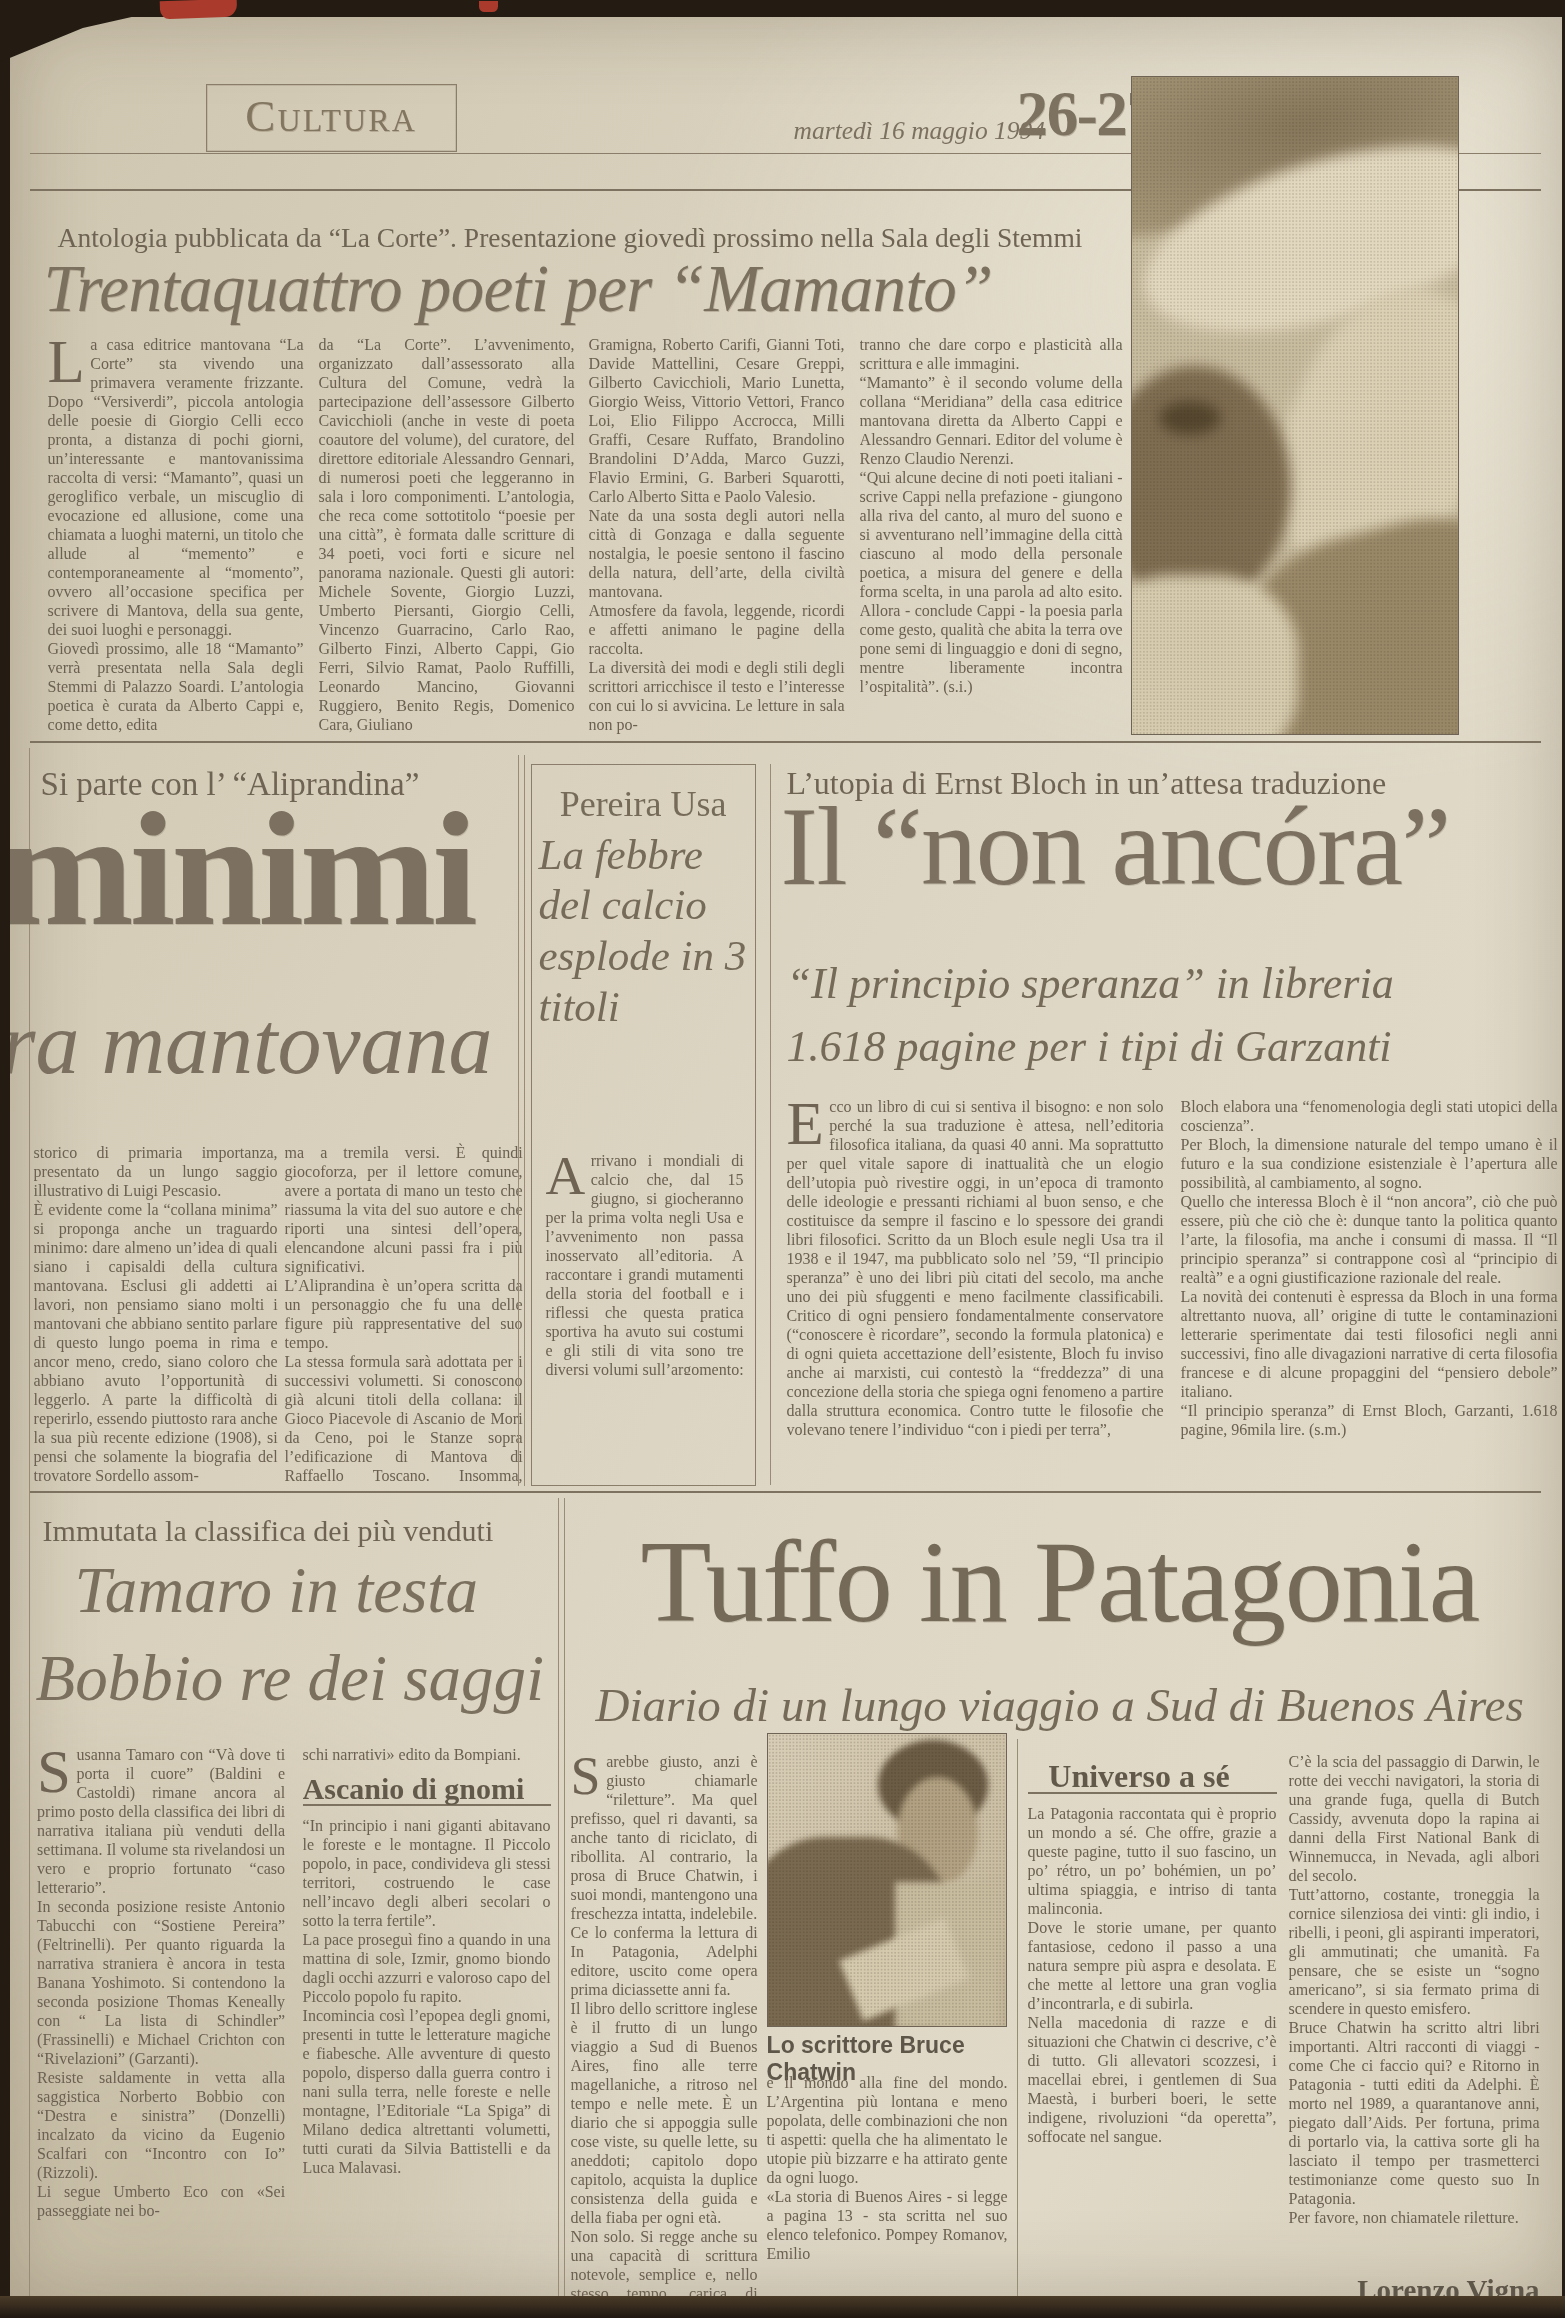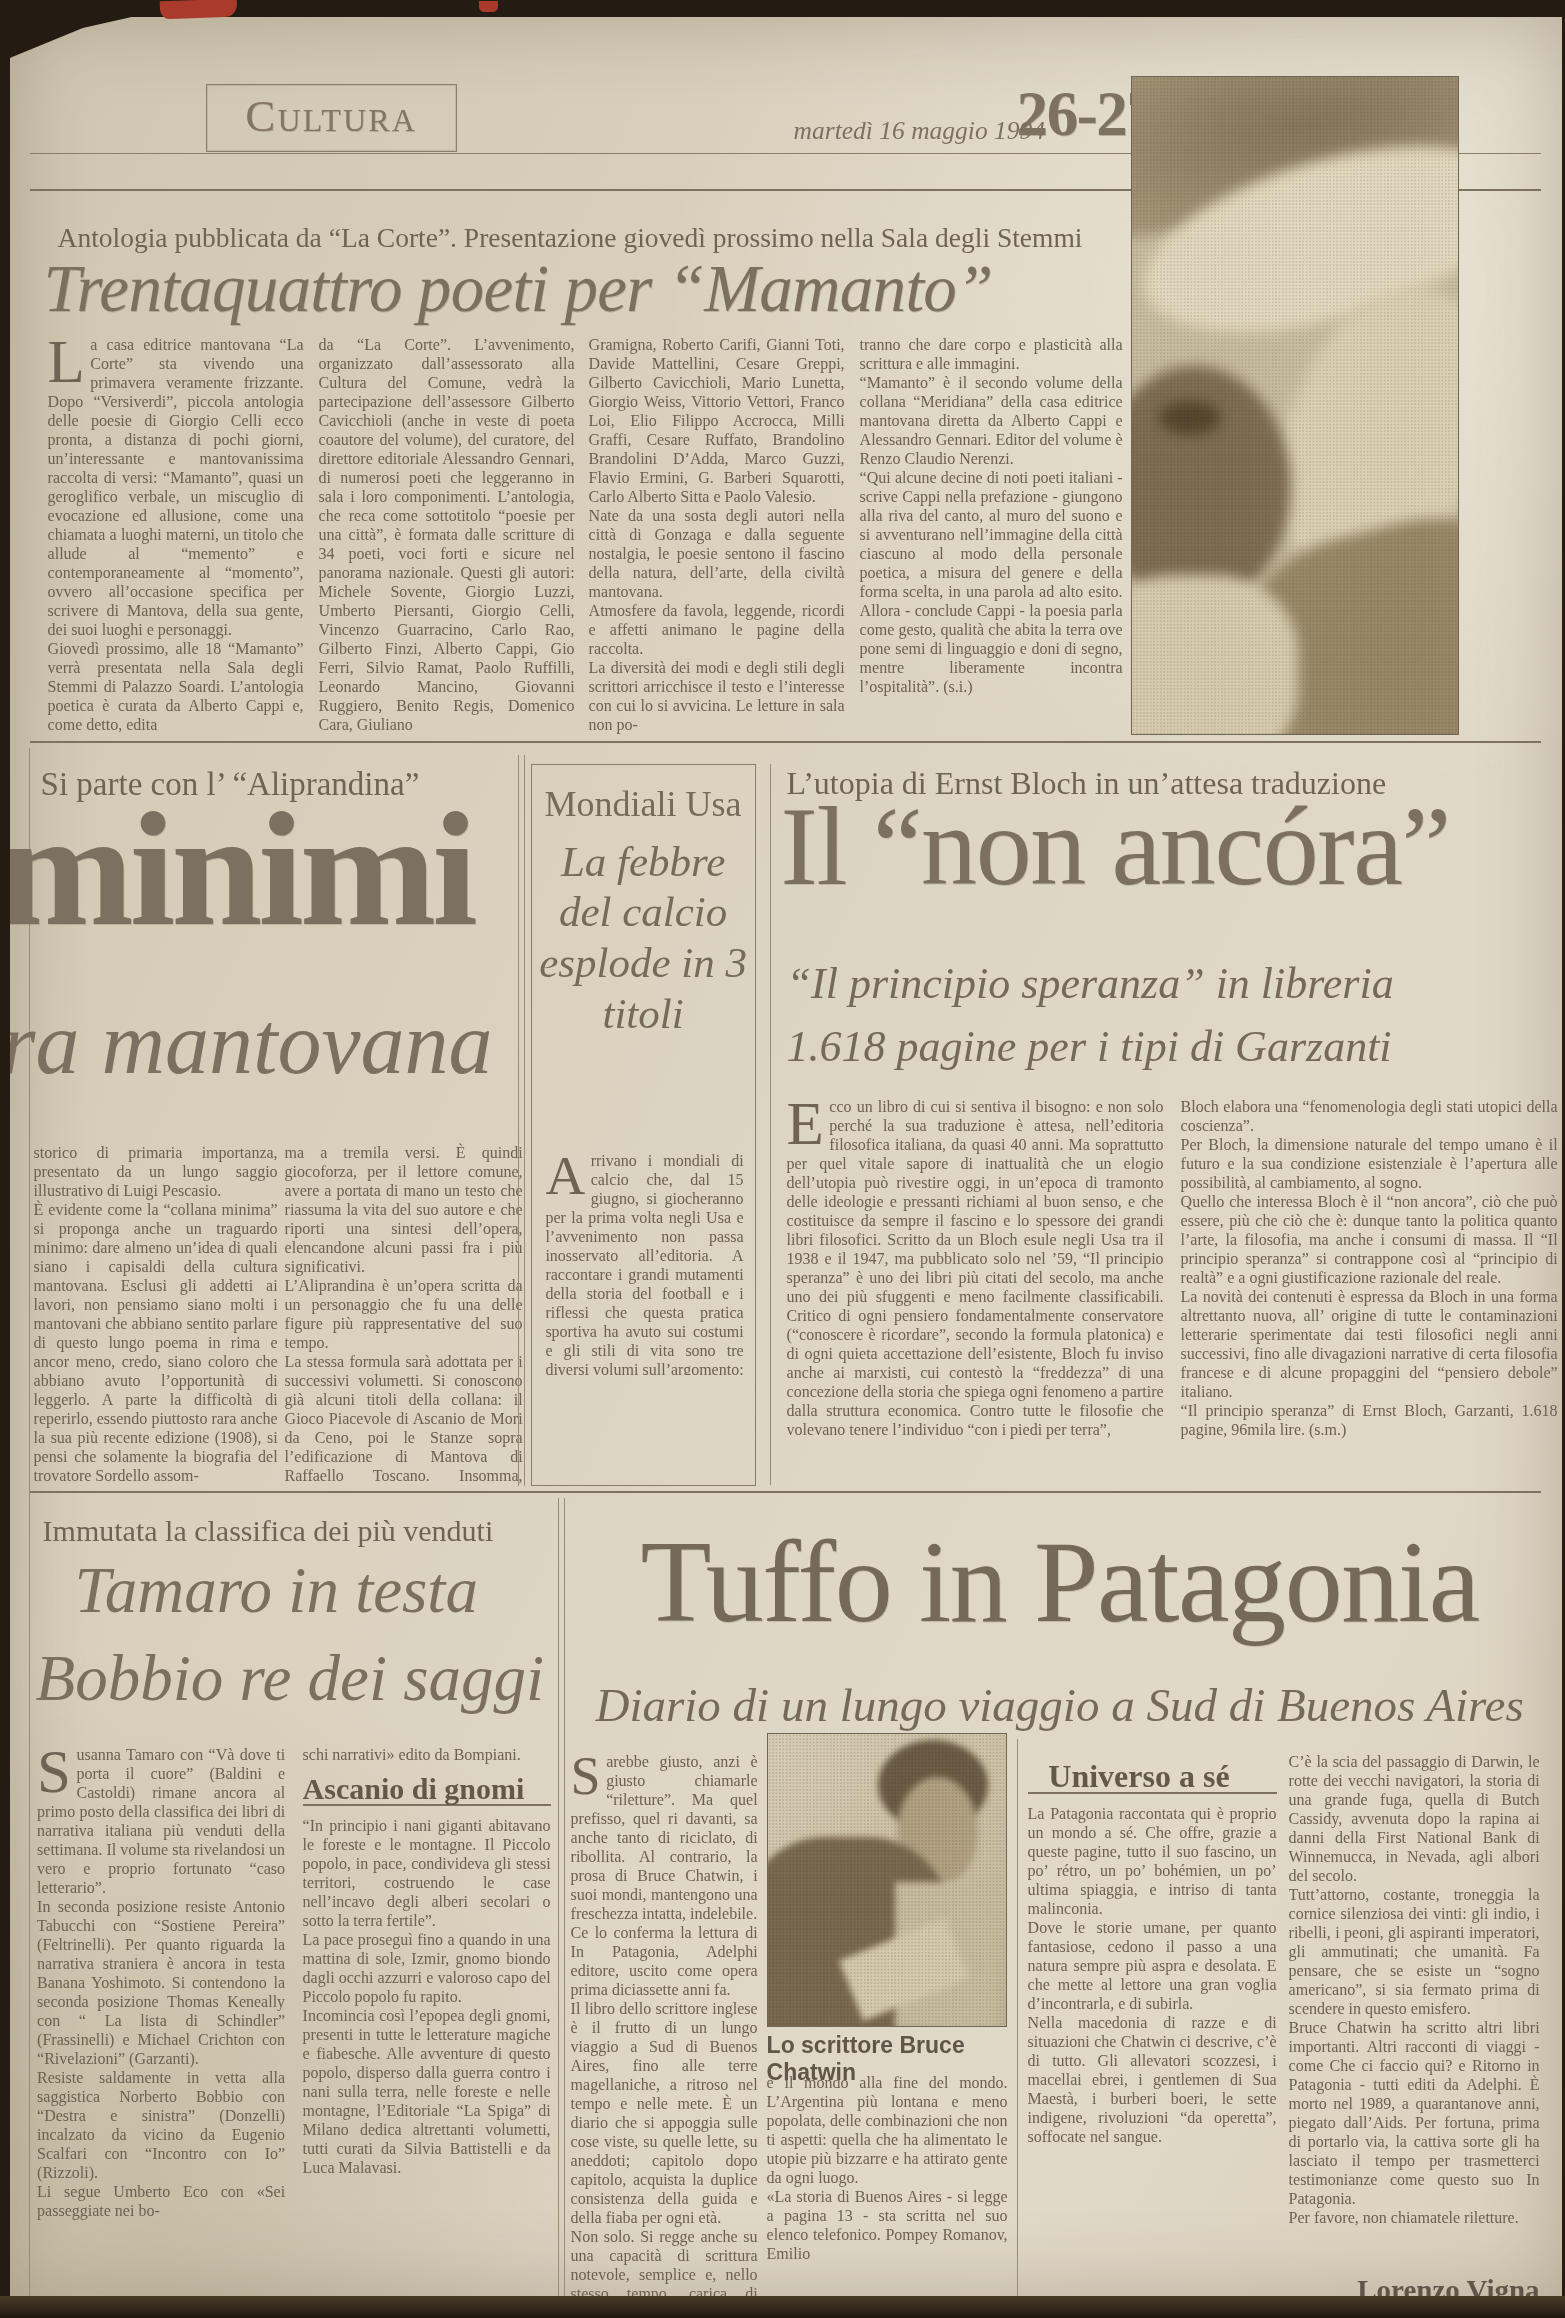--- a/index.html
+++ b/index.html
@@ -36,21 +36,21 @@
   
   .mam-head{position:absolute;left:34px;top:233px;font-style:italic;font-size:67px;color:#7b6f5e;
             white-space:nowrap;letter-spacing:-0.7px;text-shadow:0.7px 0.7px 0 rgba(90,75,55,.25);}
   
   .minimi{position:absolute;left:-12.4px;top:770px;font-size:164px;font-weight:bold;color:#7c7161;
           letter-spacing:-4.1px;line-height:1;text-shadow:0.7px 0.7px 0 rgba(90,75,55,.2);}
   .ra-mant{position:absolute;left:-8.3px;top:983px;font-style:italic;font-size:88px;color:#7c7161;line-height:1;}
   
   .mondiali{position:absolute;left:521px;top:747px;width:223px;height:720px;border:1.4px solid #8a7e6a;}
   .mondiali .k{margin-top:18px;text-align:center;font-size:36px;color:#766a58;}
-  .mondiali .h{margin-top:12px;text-align:center;font-style:italic;font-size:43px;line-height:1.18;color:#766a58;padding:0 6.9px;}
+  .mondiali .h{margin-top:5px;text-align:left;font-style:italic;font-size:43px;line-height:1.18;color:#766a58;padding:0 6.9px;}
   .mondiali .b{position:absolute;left:13.8px;right:11px;top:386px;bottom:110px;font-size:16px;line-height:19px;text-align:justify;overflow:hidden;}
   
   .bloch-head{position:absolute;left:771px;top:773px;font-size:112px;color:#7c7161;white-space:nowrap;
               letter-spacing:-1.4px;line-height:1;text-shadow:0.7px 0.7px 0 rgba(90,75,55,.2);}
   .bloch-sub{position:absolute;left:777px;font-style:italic;font-size:44px;color:#756a58;white-space:nowrap;line-height:1;}
   
   .tam-h{position:absolute;font-style:italic;font-size:65px;color:#7b6f5e;white-space:nowrap;line-height:1;}
   
   .pat-head{position:absolute;left:561px;top:1507px;width:978px;text-align:center;font-size:116px;color:#756a58;
             white-space:nowrap;line-height:1;letter-spacing:-1.4px;text-shadow:0.7px 0.7px 0 rgba(90,75,55,.2);}
@@ -150,21 +150,21 @@
 È evidente come la “collana minima” si proponga anche un traguardo minimo: dare almeno un’idea di quali siano i capisaldi della cultura mantovana. Esclusi gli addetti ai lavori, non pensiamo siano molti i mantovani che abbiano sentito parlare di questo lungo poema in rima e ancor meno, credo, siano coloro che abbiano avuto l’opportunità di leggerlo. A parte la difficoltà di reperirlo, essendo piuttosto rara anche la sua più recente edizione (1908), si pensi che solamente la biografia del trovatore Sordello assom-</span>
     </div>
     <div class="col" style="left:275px;top:1126px;width:238px;height:342px;">
       <span class="coltext">ma a tremila versi. È quindi giocoforza, per il lettore comune, avere a portata di mano un testo che riassuma la vita del suo autore e che riporti una sintesi dell’opera, elencandone alcuni passi fra i più significativi.
 L’Aliprandina è un’opera scritta da un personaggio che fu una delle figure più rappresentative del suo tempo.
 La stessa formula sarà adottata per i successivi volumetti. Si conoscono già alcuni titoli della collana: il Gioco Piacevole di Ascanio de Mori da Ceno, poi le Stanze sopra l’edificazione di Mantova di Raffaello Toscano. Insomma, un’iniziativa cui augurare la migliore fortunata. (a.r.)</span>
     </div>
     <div class="rule-v dbl" style="left:508px;top:738px;height:731px;"></div>
 
     <div class="mondiali">
-      <div class="k">Mondiali Usa</div>
+      <div class="k">Pereira Usa</div>
       <div class="h">La febbre del calcio esplode in 3 titoli</div>
       <div class="b">
         <span class="dropcap" style="font-size:55px;line-height:45px;">A</span><span class="coltext">rrivano i mondiali di calcio che, dal 15 giugno, si giocheranno per la prima volta negli Usa e l’avvenimento non passa inosservato all’editoria. A raccontare i grandi mutamenti della storia del football e i riflessi che questa pratica sportiva ha avuto sui costumi e gli stili di vita sono tre diversi volumi sull’argomento: “Tre volte campioni del mondo” di Antonio Ghirelli, “Storia sociale del calcio in Italia” di Antonio Papa e Guido Panico e “Culture e tecniche dello sport” di Georges Vigarello.</span>
       </div>
     </div>
     <div class="rule-v" style="left:760px;top:747px;height:721px;width:0.7px;"></div>
 
     <div class="kicker" style="left:777px;top:748px;font-size:32px;">L’utopia di Ernst Bloch in un’attesa traduzione</div>
     <div class="bloch-head">Il “non ancóra”</div>
     <div class="bloch-sub" style="top:945px;">“Il principio speranza” in libreria</div>

